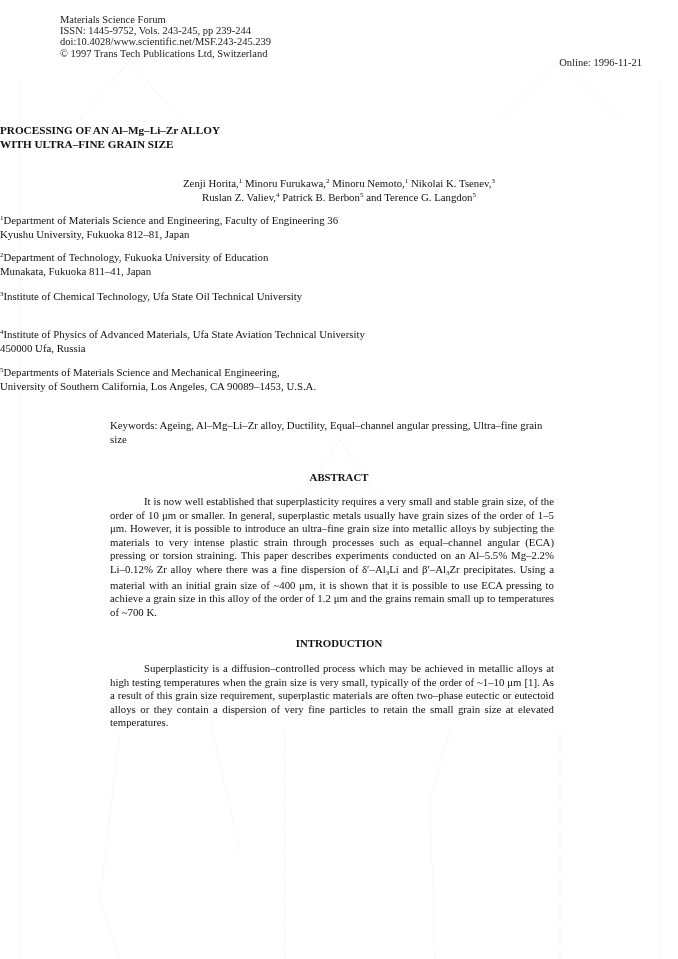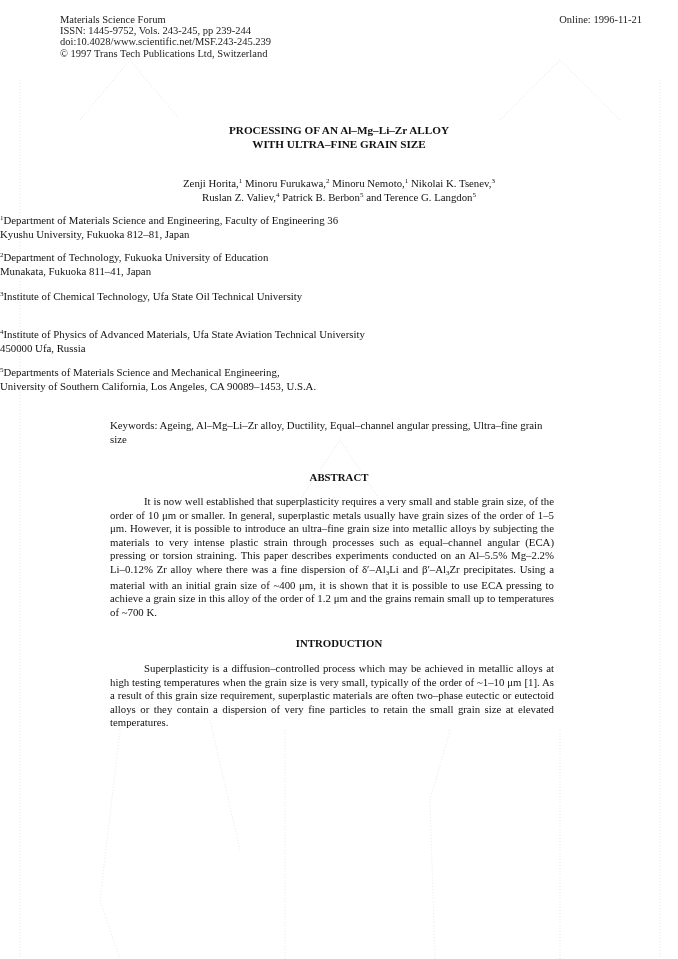--- a/index.html
+++ b/index.html
@@ -1,22 +1,22 @@
 <!DOCTYPE html>
 <html><head>
 <meta charset="utf-8">
 <style>
   html, body { margin: 0; padding: 0; background: #ffffff; }
   body { width: 678px; height: 959px; position: relative; overflow: hidden;
          font-family: "Liberation Serif", "DejaVu Serif", serif; color: #111; }
   .wm { position: absolute; top: 0; left: 0; width: 678px; height: 959px; pointer-events: none; }
   .hdr { position: absolute; top: 14px; font-size: 10.5px; line-height: 11.2px; color: #1a1a1a; }
   .hdr-left { left: 60px; }
-  .hdr-right { right: 36px; text-align: left; }
-  .title { position: absolute; top: 124px; left: 0; width: 678px; text-align: center; font-weight: bold; font-size: 11.2px; line-height: 13.5px; }
+  .hdr-right { right: 36px; text-align: left; margin-top: 43px; }
+  .title { position: absolute; top: 124px; left: 0; width: 678px; text-align: left; font-weight: bold; font-size: 11.2px; line-height: 13.5px; }
   .authors { position: absolute; top: 176px; left: 0; width: 678px; text-align: center; font-size: 10.8px; line-height: 14px; }
   .affil { position: absolute; left: 0; width: 678px; text-align: left; font-size: 10.8px; line-height: 13.5px; }
   sup { font-size: 7px; vertical-align: top; position: relative; top: -2px; }
   sub { font-size: 7px; vertical-align: baseline; position: relative; top: 2px; }
   .keywords { position: absolute; top: 419px; left: 110px; width: 444px; font-size: 10.8px; line-height: 13.5px; }
   .kw-label { }
   .section-h { position: absolute; left: 0; width: 678px; text-align: center; font-weight: bold; font-size: 10.8px; }
   .para { position: absolute; left: 110px; width: 444px; font-size: 10.8px; line-height: 13.6px; text-align: justify; }
   .indent { display: inline-block; width: 34px; }
 </style>

